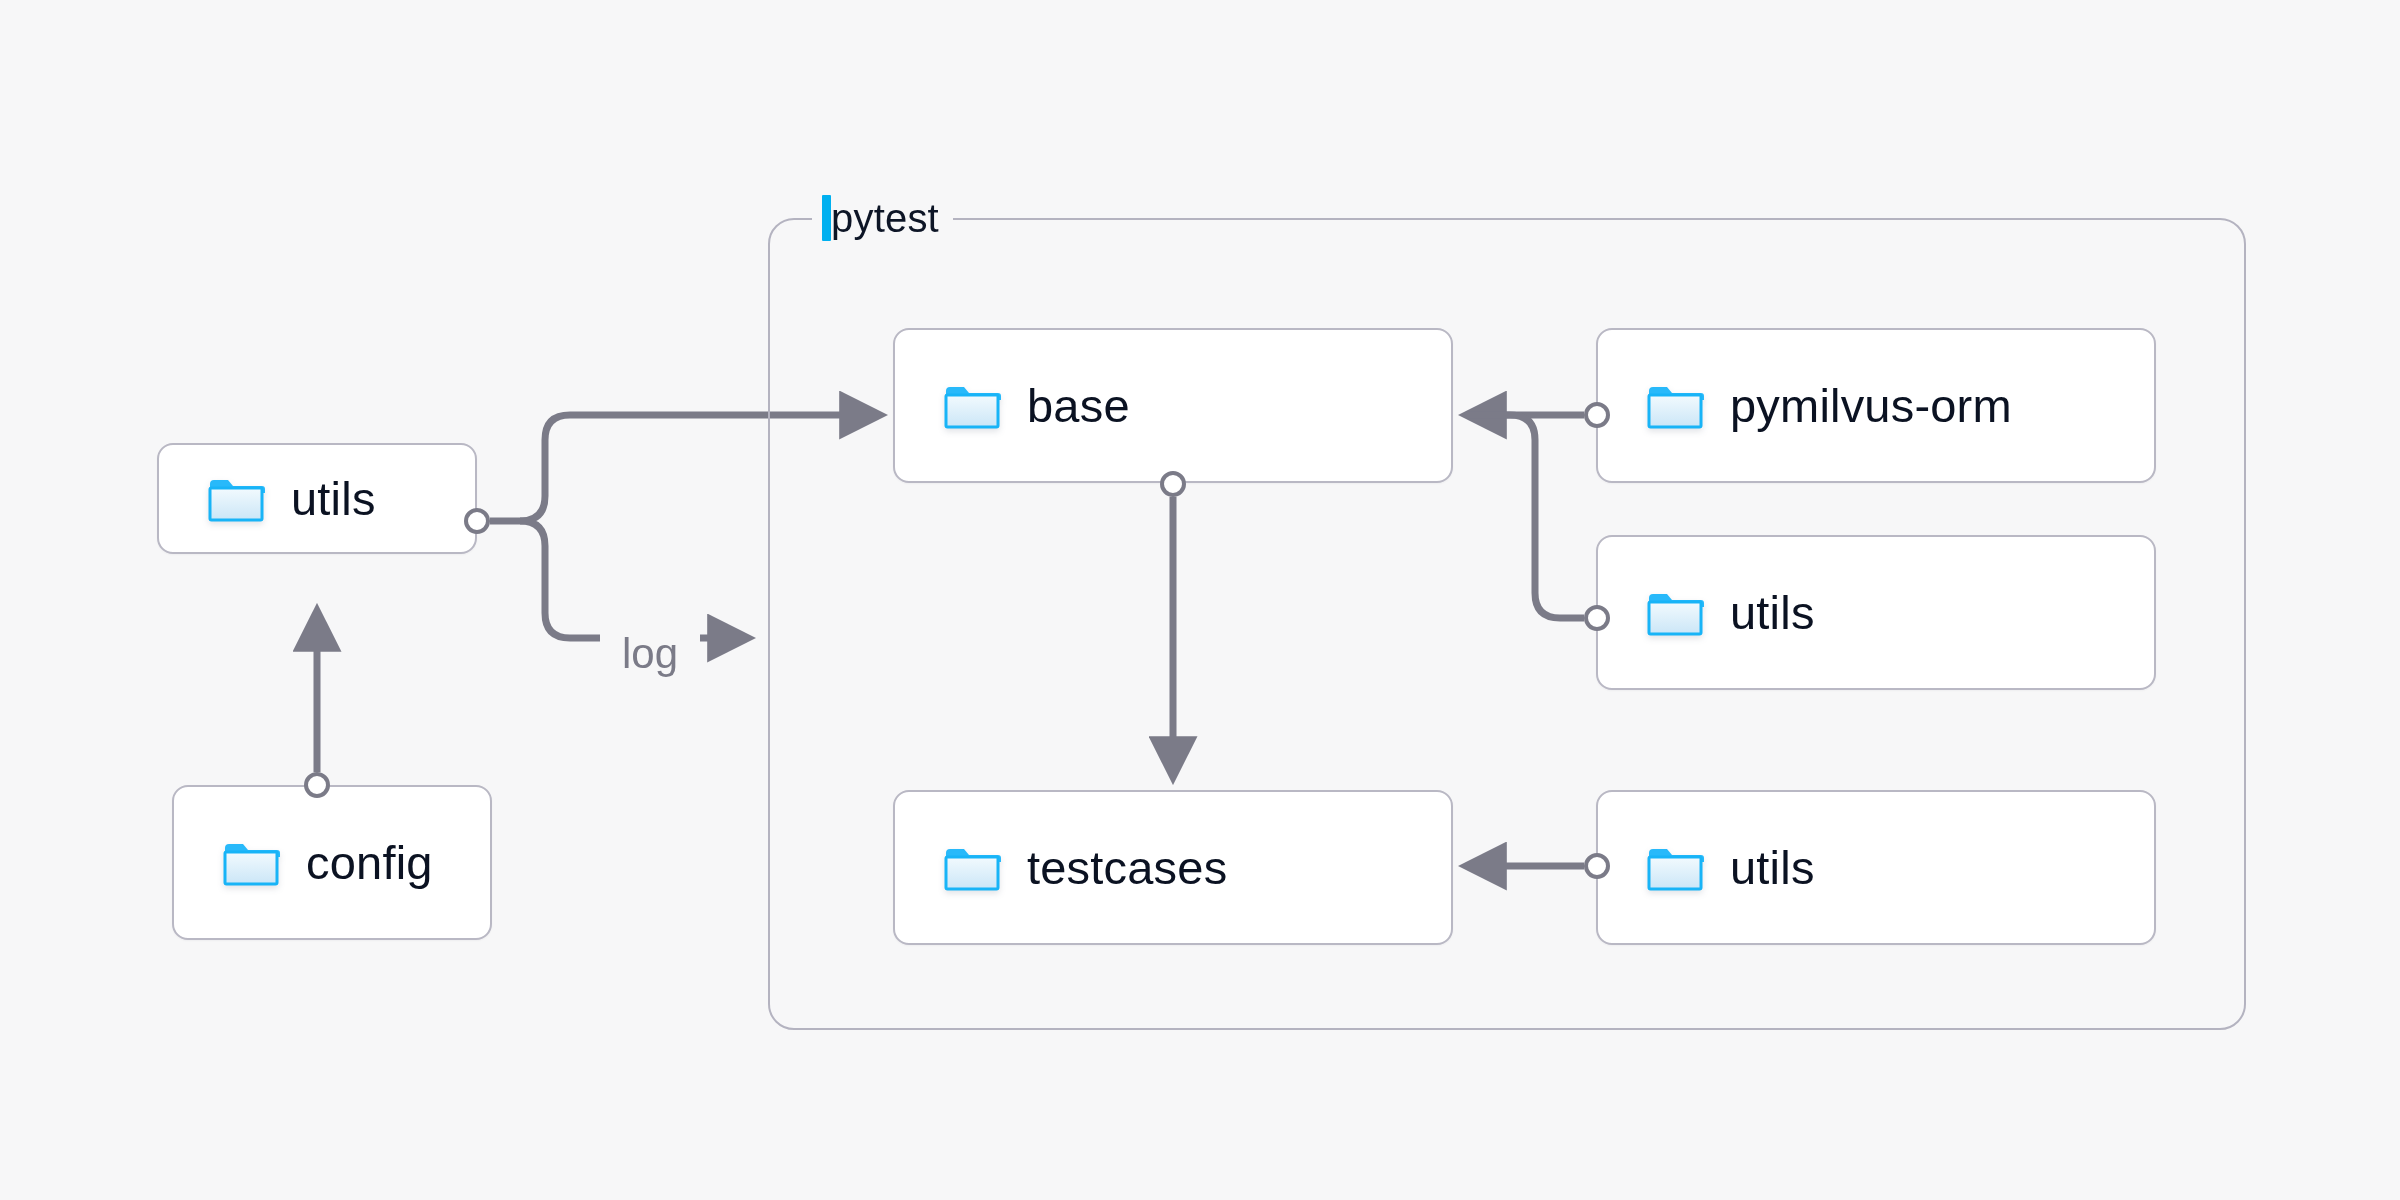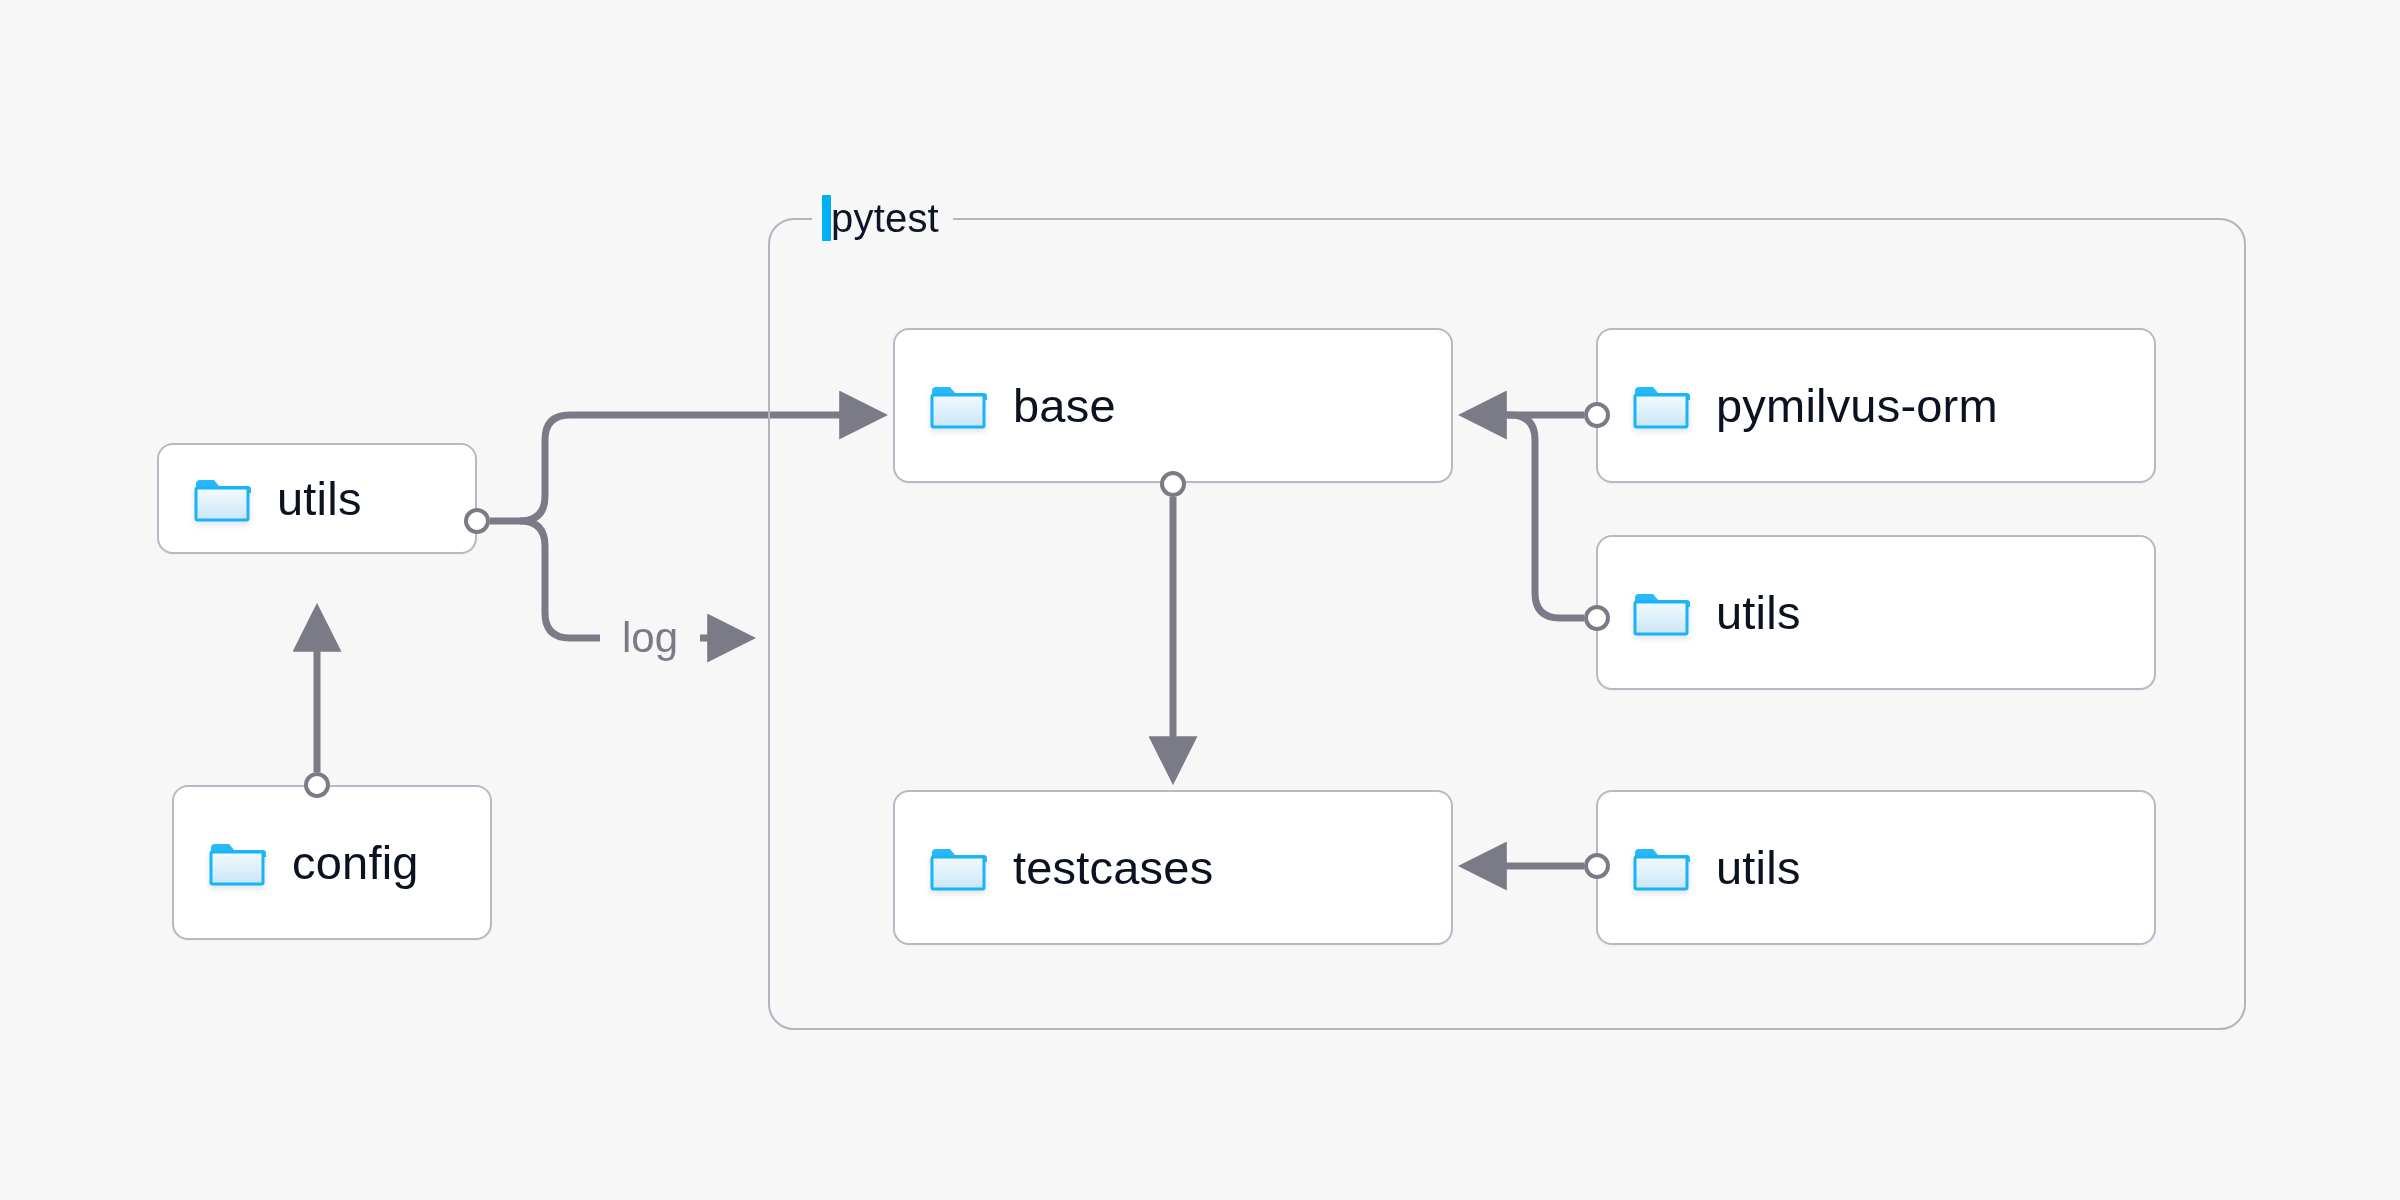--- a/index.html
+++ b/index.html
@@ -56,21 +56,21 @@
 
   
   .node {
     position: absolute;
     box-sizing: border-box;
     background: #ffffff;
     border: 2px solid #b9b8c4;
     border-radius: 16px;
     display: flex;
     align-items: center;
-    padding-left: 34px;
+    padding-left: 48px;
     gap: 26px;
     box-shadow: 0 1px 2px rgba(20,20,40,0.04);
   }
   .node-label {
     font-size: 47px;
     color: #0b1222;
     white-space: nowrap;
     letter-spacing: 0.2px;
   }
 
@@ -219,15 +219,15 @@
     <span class="folder-icon">
       <svg viewBox="0 0 58 48" width="58" height="48" xmlns="http://www.w3.org/2000/svg">
         <path d="M3 9 a4 4 0 0 1 4-4 h14 l5 6 h29 a3 3 0 0 1 3 3 v4 h-55 z" fill="#28b9fa"></path>
         <rect x="3" y="13" width="52" height="32" rx="1.5" fill="url(#folder-grad)" stroke="#18b4f7" stroke-width="3"></rect>
       </svg>
     </span>
     <span class="node-label">utils</span>
   </div>
   <div class="port" style="left:1597px; top:866px;"></div>
 
-  <div class="edge-label" style="left:650px; top:638px;text-align:right;">log</div>
+  <div class="edge-label" style="left:650px; top:654px;text-align:right;">log</div>
 
 </div>
 
 </body></html>

